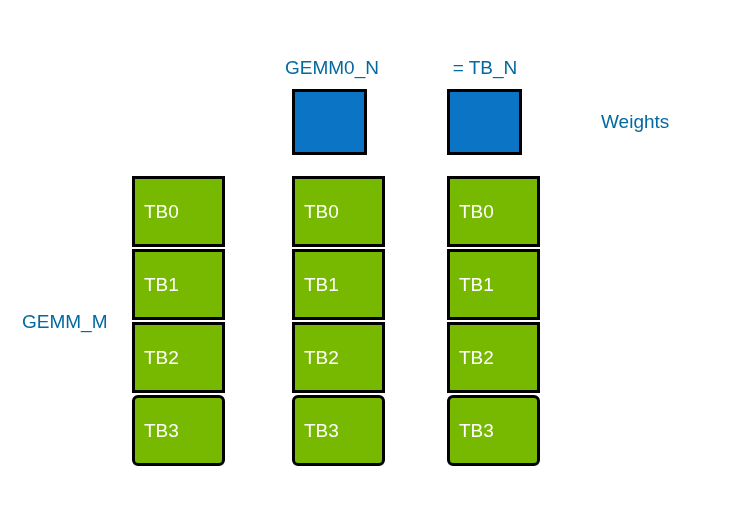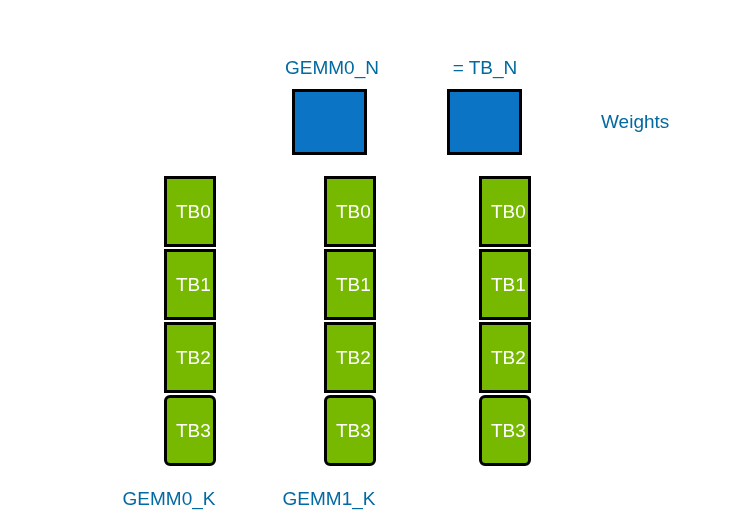--- a/index.html
+++ b/index.html
@@ -43,24 +43,23 @@
   .weight-box {
     position: absolute;
     background: #0C74C4;
     border: 3px solid #000000;
     box-sizing: border-box;
   }
 
   
   .act-column {
     position: absolute;
-    width: 52px;
+    width: 93px;
     display: flex;
     flex-direction: column;
-    margin-left: 32px;
   }
   .act-cell {
     position: relative;
     height: 71px;
     background: #76B900;
     border: 3px solid #000000;
     box-sizing: border-box;
     margin-bottom: 2px;
   }
   .act-cell:last-child { margin-bottom: 0; border-radius: 6px; }
@@ -132,18 +131,17 @@
       <span class="act-cell-label">TB1</span>
     </div>
     <div class="act-cell">
       <span class="act-cell-label">TB2</span>
     </div>
     <div class="act-cell">
       <span class="act-cell-label">TB3</span>
     </div>
   </div>
 
+  <div class="label left" style="left:22px; top:310px;">GEMM_M</div>
 
 
-  <div class="label center" style="left:89px; top:487px; width:160px;">GEMM0_K</div>
-  <div class="label center" style="left:249px; top:487px; width:160px;">GEMM1_K</div>
 
 </div>
 
 </body></html>

